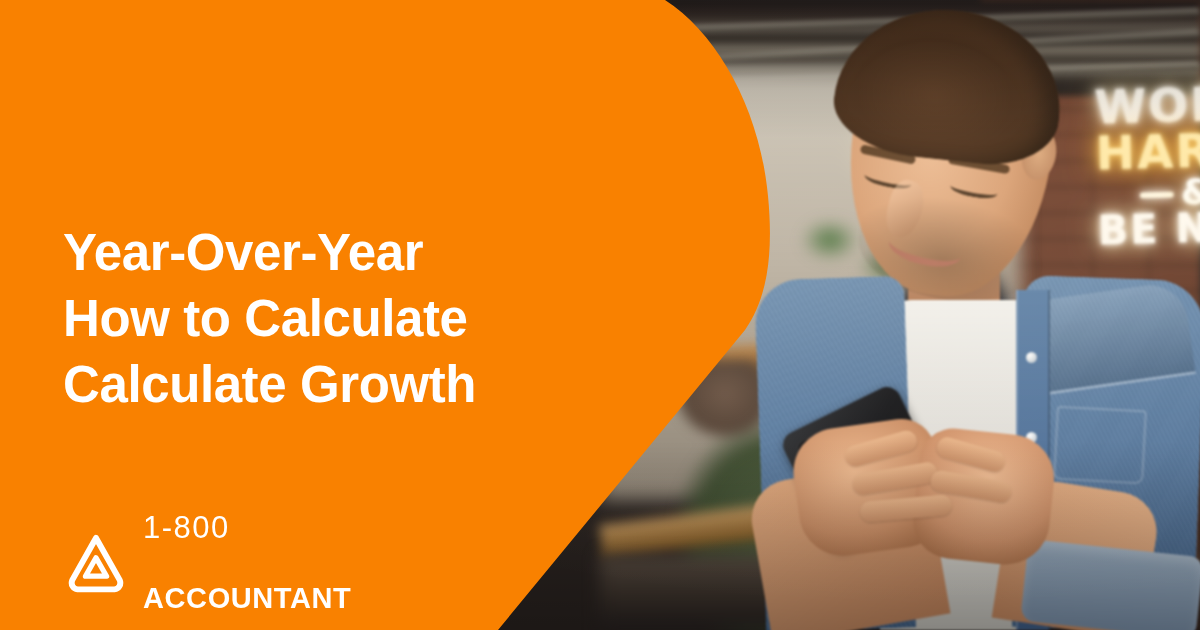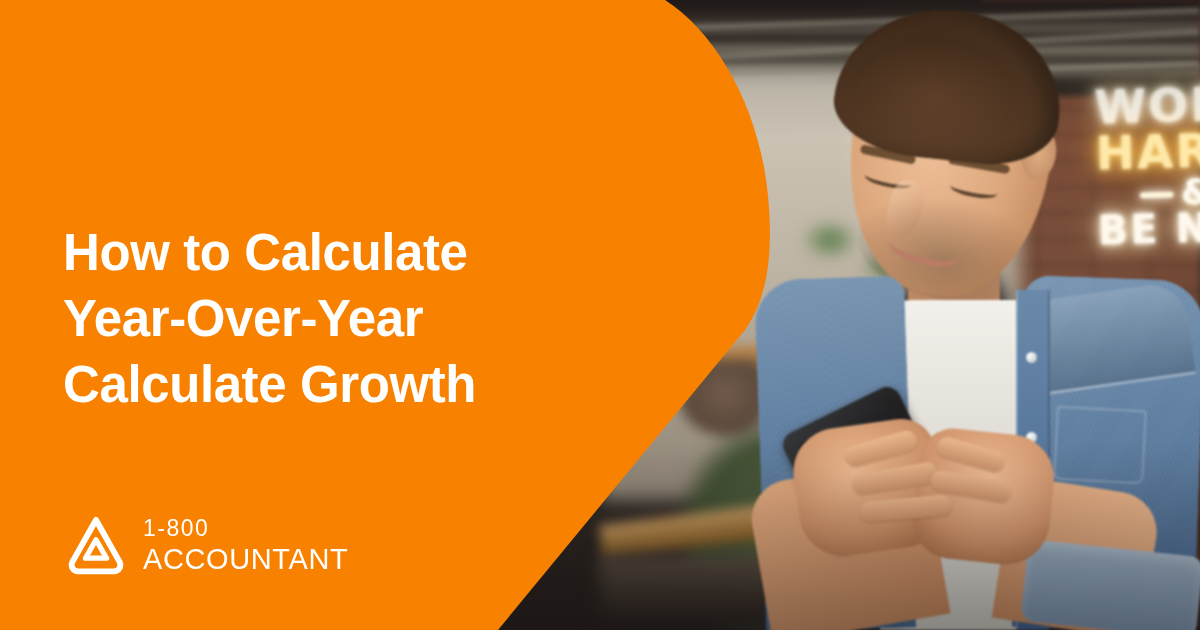--- a/index.html
+++ b/index.html
@@ -379,29 +379,30 @@
   .logo-mark { width: 66px; height: 66px; display: block; }
   .logo-words {
     display: flex;
     flex-direction: column;
     justify-content: center;
     color: #ffffff;
     font-family: "Liberation Sans", sans-serif;
     line-height: 1;
   }
   .logo-phone {
-    font-size: 23px;
+    font-size: 31px;
     font-weight: normal;
     letter-spacing: 1.5px;
     margin-bottom: 5px;
   }
   .logo-name {
     font-size: 29px;
-    font-weight: normal;
+    font-weight: bold;
     letter-spacing: 0.6px;
+    margin-top: 36px;
   }
 </style>
 </head>
 <body>
 
 <div class="banner">
 
   <div class="photo">
 
     <div class="brick"></div>
@@ -470,22 +471,22 @@
       <div class="finger" style="left:196px; top:444px; width:70px; transform:rotate(16deg);"></div>
       <div class="finger" style="left:190px; top:476px; width:82px; transform:rotate(10deg);"></div>
     </div>
 
     <div class="grade"></div>
   </div>
 
   <div class="orange-panel"></div>
 
   <h1 class="headline">
+    <span class="hl-line">Year-Over-Year</span>
     <span class="hl-line">How to Calculate</span>
-    <span class="hl-line">Year-Over-Year</span>
     <span class="hl-line">Calculate Growth</span>
   </h1>
 
   <div class="logo">
     <svg class="logo-mark" viewBox="0 0 100 100" aria-hidden="true">
       <path d="M50 12 L86 76 A10 10 0 0 1 78 90 L22 90 A10 10 0 0 1 14 76 Z" fill="none" stroke="#ffffff" stroke-width="9" stroke-linejoin="round"></path>
       <path d="M50 42 L66 70 L34 70 Z" fill="none" stroke="#ffffff" stroke-width="8" stroke-linejoin="round"></path>
     </svg>
     <div class="logo-words">
       <span class="logo-phone">1-800</span>

